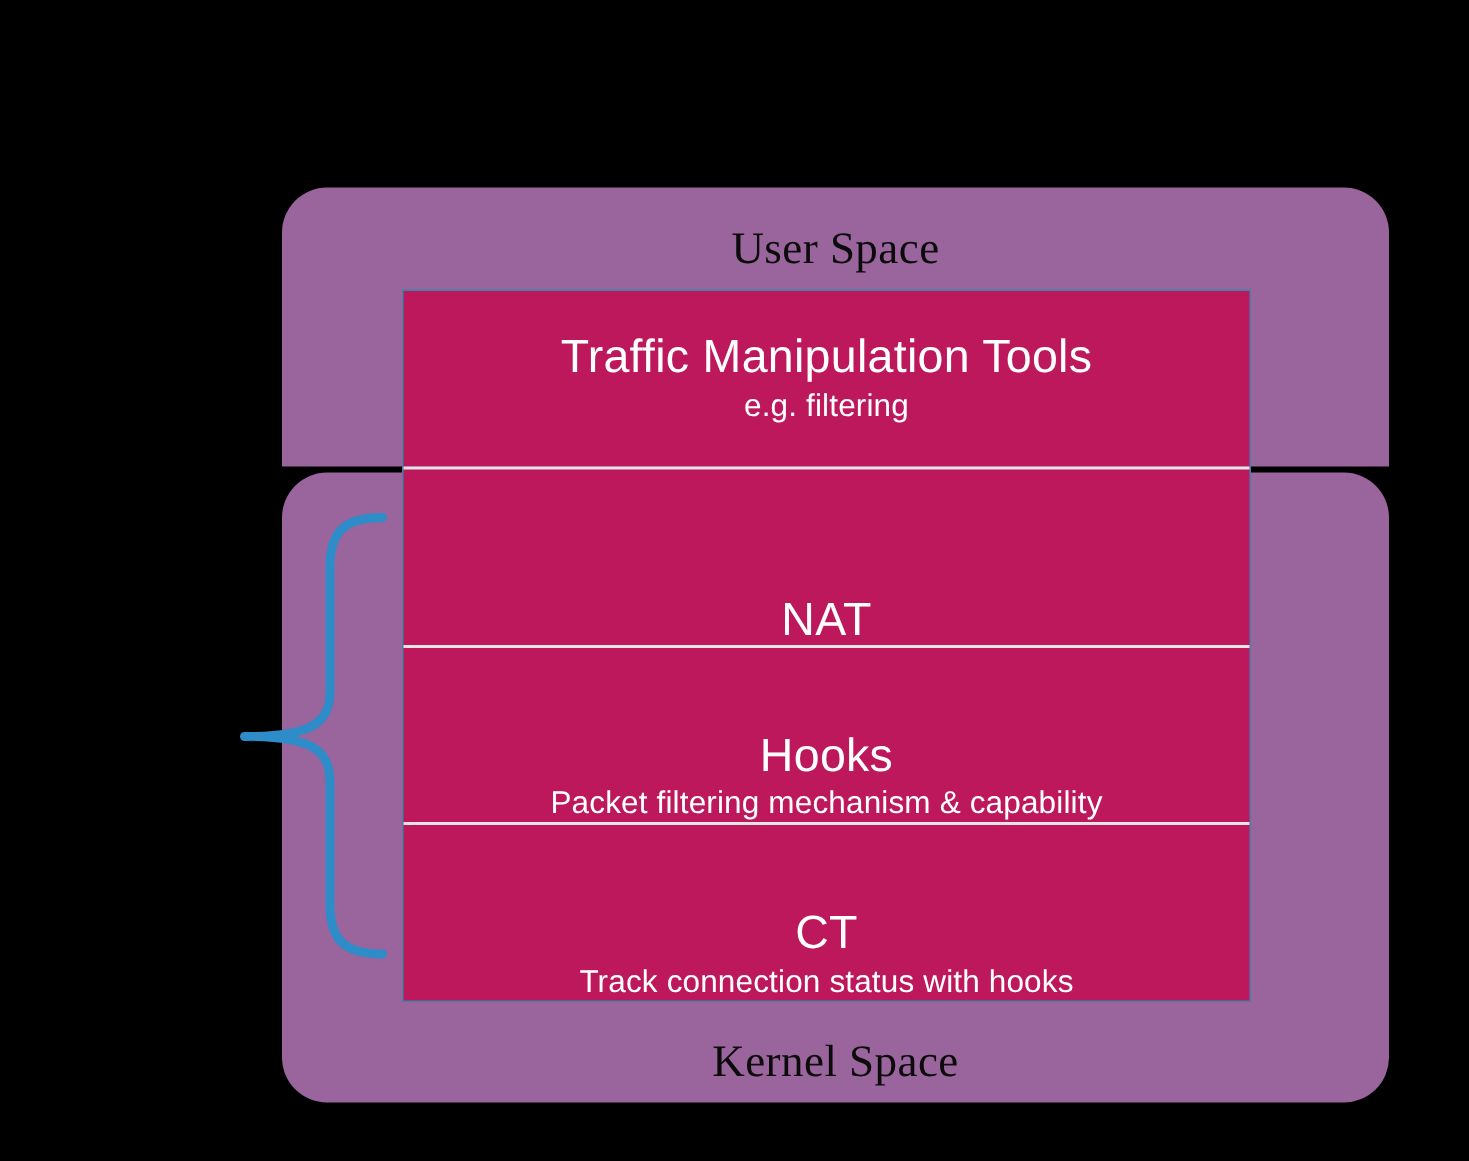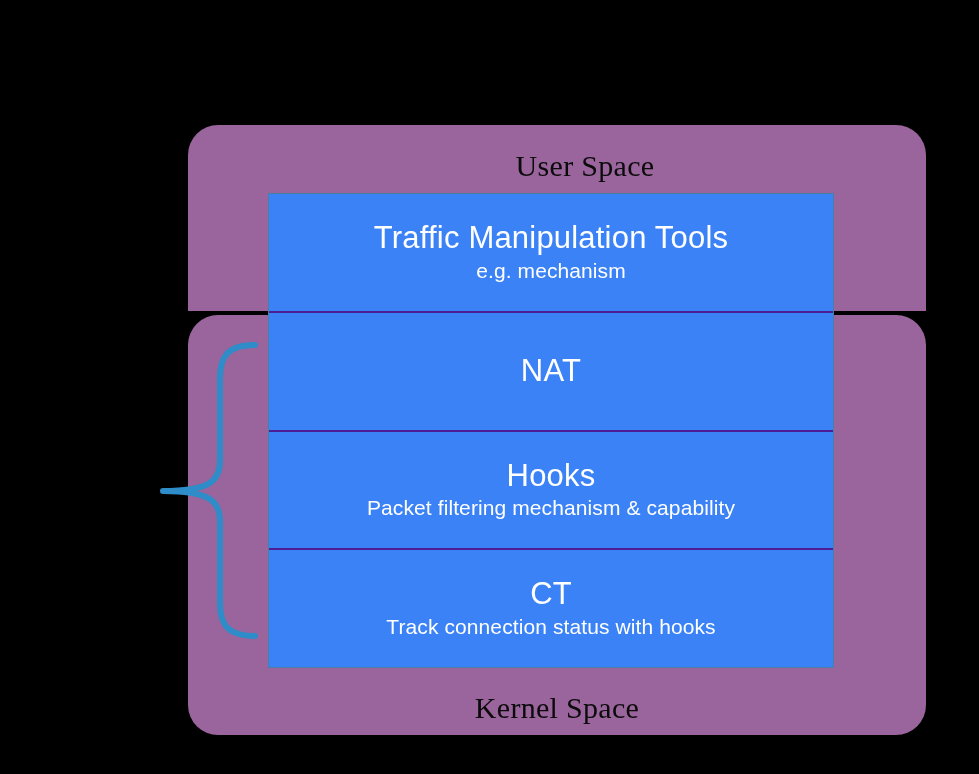--- a/index.html
+++ b/index.html
@@ -45,21 +45,21 @@
     left: 0;
     width: 100%;
     text-align: center;
     font-family: "Liberation Serif", "DejaVu Serif", serif;
     font-size: 30px;
     color: #0b0b0b;
     letter-spacing: 0.3px;
     line-height: 1;
     white-space: nowrap;
   }
-  #user-space-label { top: 26px; padding-left: 28px; }
+  #user-space-label { top: 26px; }
   #kernel-space-label { top: 378px; }
 
   
   #layer-stack {
     position: absolute;
     left: 268px;
     top: 193px;
     width: 566px;
     height: 475px;
     background: #2e8cc8;
@@ -69,27 +69,28 @@
     flex-direction: column;
   }
   .layer {
     flex: 1 1 0;
     position: relative;
     display: flex;
     flex-direction: column;
     align-items: center;
     justify-content: center;
     box-sizing: border-box;
-    background: #3b82f6;
+    background: #be185d;
     color: #ffffff;
     text-align: center;
     padding: 0 10px;
   }
   .layer + .layer {
-    border-top: 2px solid #4c1d95;
+    border-top: 2px solid #e5e5e5;
+    justify-content: flex-end;
   }
   .layer-title {
     font-size: 31px;
     line-height: 1.05;
     font-weight: normal;
     letter-spacing: 0.2px;
     white-space: nowrap;
   }
   .layer-sub {
     font-size: 21px;
@@ -119,21 +120,21 @@
   </div>
 
   <div id="kernel-space-box" class="space-box">
     <div id="kernel-space-label" class="space-label">Kernel Space</div>
   </div>
 
   <div id="layer-stack">
 
     <div class="layer">
       <div class="layer-title">Traffic Manipulation Tools</div>
-      <div class="layer-sub">e.g. mechanism</div>
+      <div class="layer-sub">e.g. filtering</div>
     </div>
 
     <div class="layer">
       <div class="layer-title">NAT</div>
     </div>
 
     <div class="layer">
       <div class="layer-title">Hooks</div>
       <div class="layer-sub">Packet filtering mechanism &amp; capability</div>
     </div>

